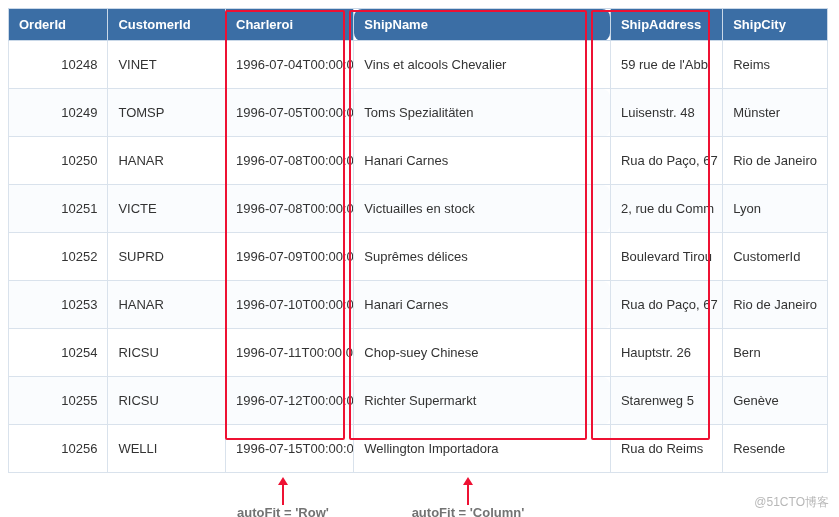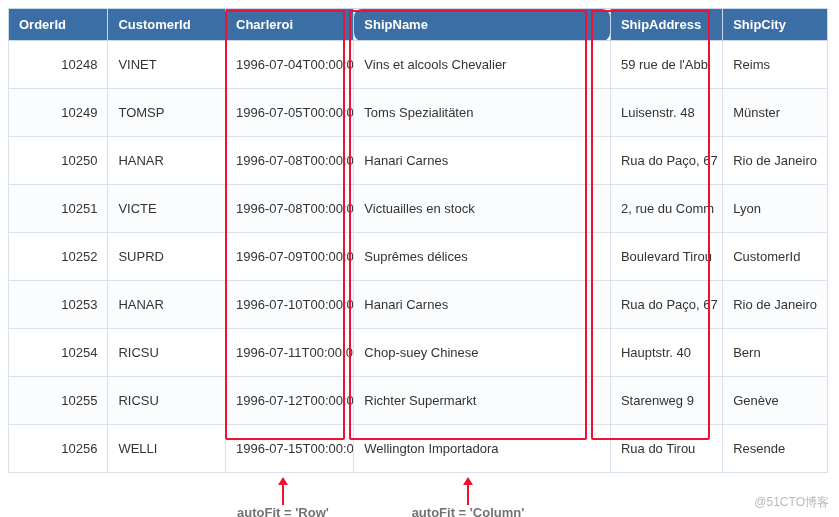--- a/index.html
+++ b/index.html
@@ -144,37 +144,37 @@
           <td class="col-date">1996-07-10T00:00:00</td>
           <td class="col-shipname">Hanari Carnes</td>
           <td class="col-shipaddr">Rua do Paço, 67</td>
           <td class="col-shipcity">Rio de Janeiro</td>
         </tr>
         <tr>
           <td class="col-orderid">10254</td>
           <td class="col-cust">RICSU</td>
           <td class="col-date">1996-07-11T00:00:00</td>
           <td class="col-shipname">Chop-suey Chinese</td>
-          <td class="col-shipaddr">Hauptstr. 40</td>
+          <td class="col-shipaddr">Hauptstr. 26</td>
           <td class="col-shipcity">Bern</td>
         </tr>
         <tr>
           <td class="col-orderid">10255</td>
           <td class="col-cust">RICSU</td>
           <td class="col-date">1996-07-12T00:00:00</td>
           <td class="col-shipname">Richter Supermarkt</td>
-          <td class="col-shipaddr">Starenweg 9</td>
+          <td class="col-shipaddr">Starenweg 5</td>
           <td class="col-shipcity">Genève</td>
         </tr>
         <tr>
           <td class="col-orderid">10256</td>
           <td class="col-cust">WELLI</td>
           <td class="col-date">1996-07-15T00:00:00</td>
           <td class="col-shipname">Wellington Importadora</td>
-          <td class="col-shipaddr">Rua do Tirou</td>
+          <td class="col-shipaddr">Rua do Reims</td>
           <td class="col-shipcity">Resende</td>
         </tr>
       </tbody>
 </table>
 
 <div class="overlay">
   <div class="hl" style="left:217px; top:2px;  width:120px; height:430px;"></div>
   <div class="hl" style="left:341px; top:2px;  width:238px; height:430px;"></div>
   <div class="hl" style="left:583px; top:2px;  width:119px; height:430px;"></div>
 </div>

